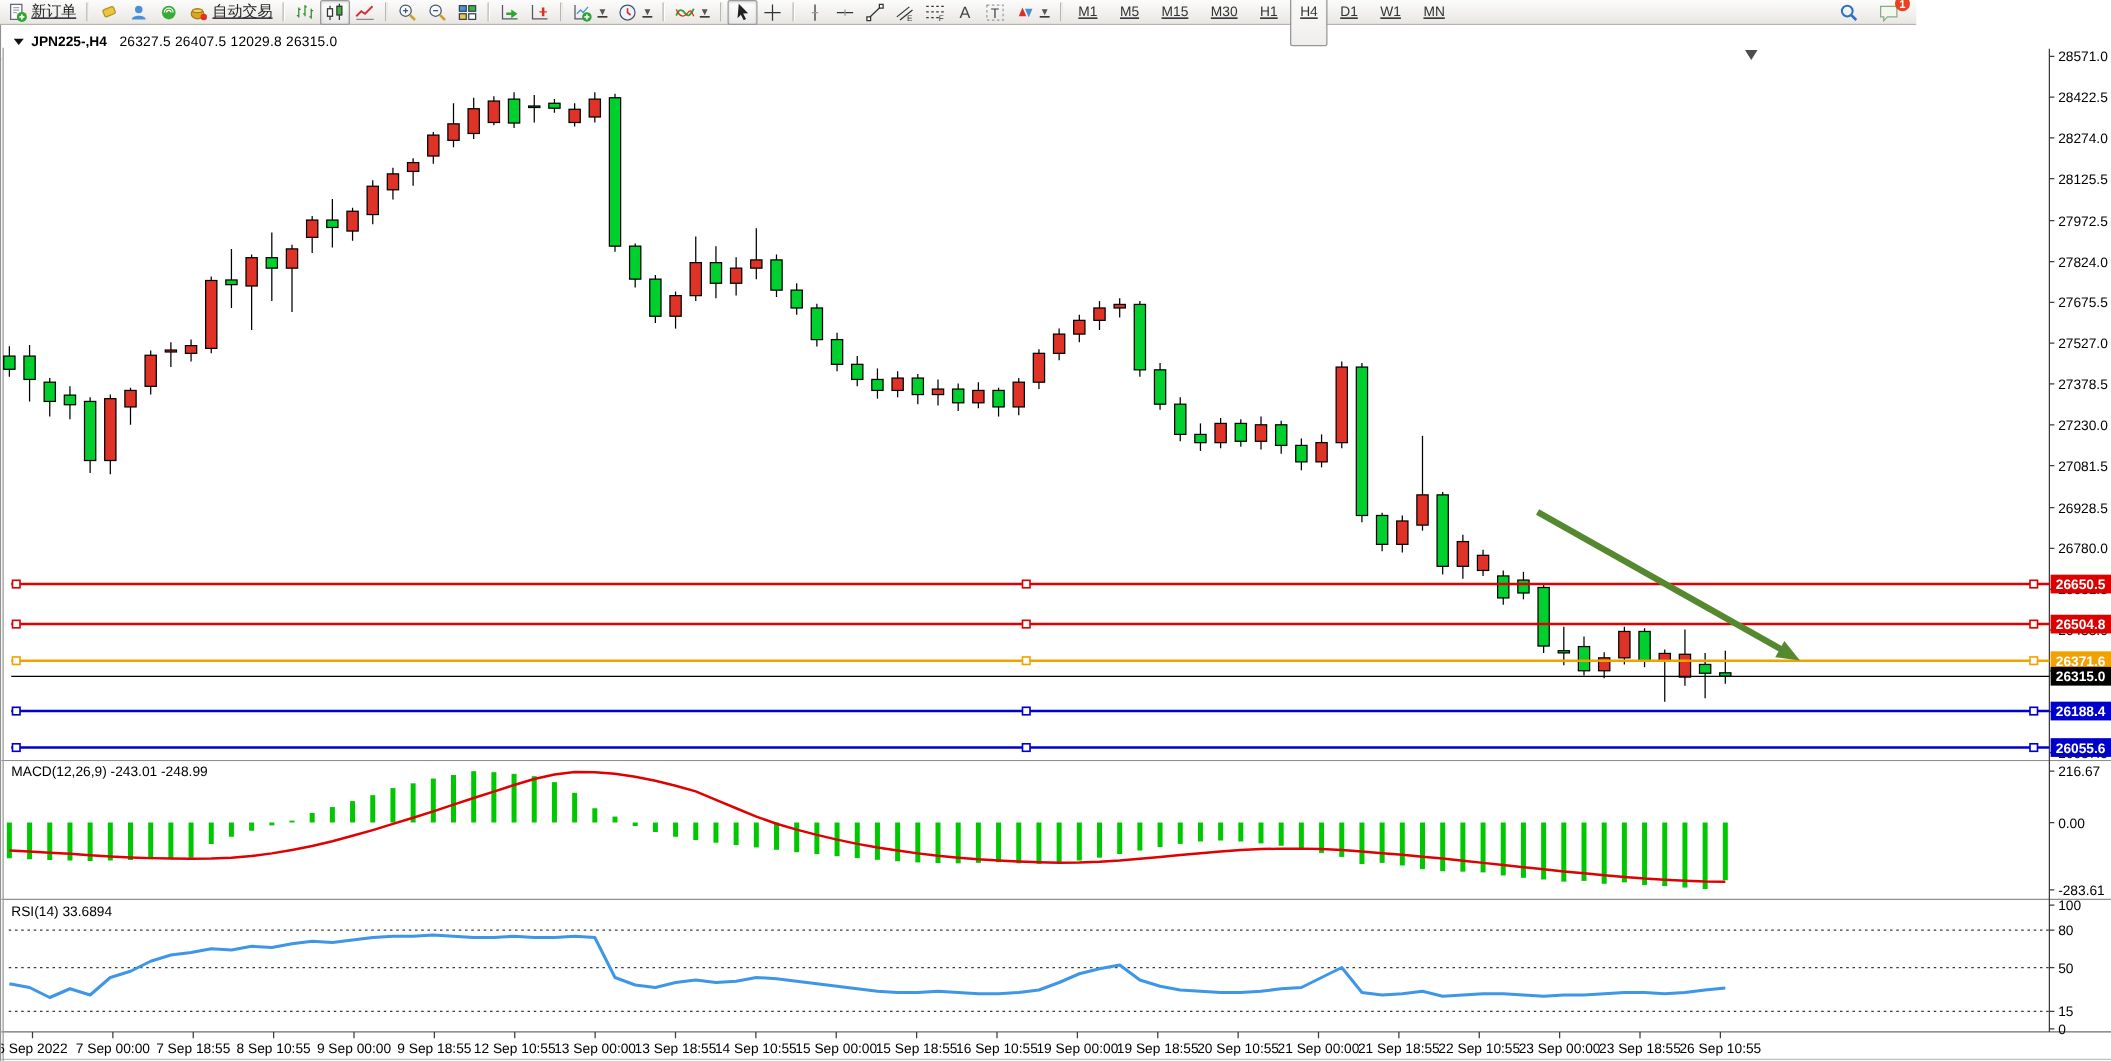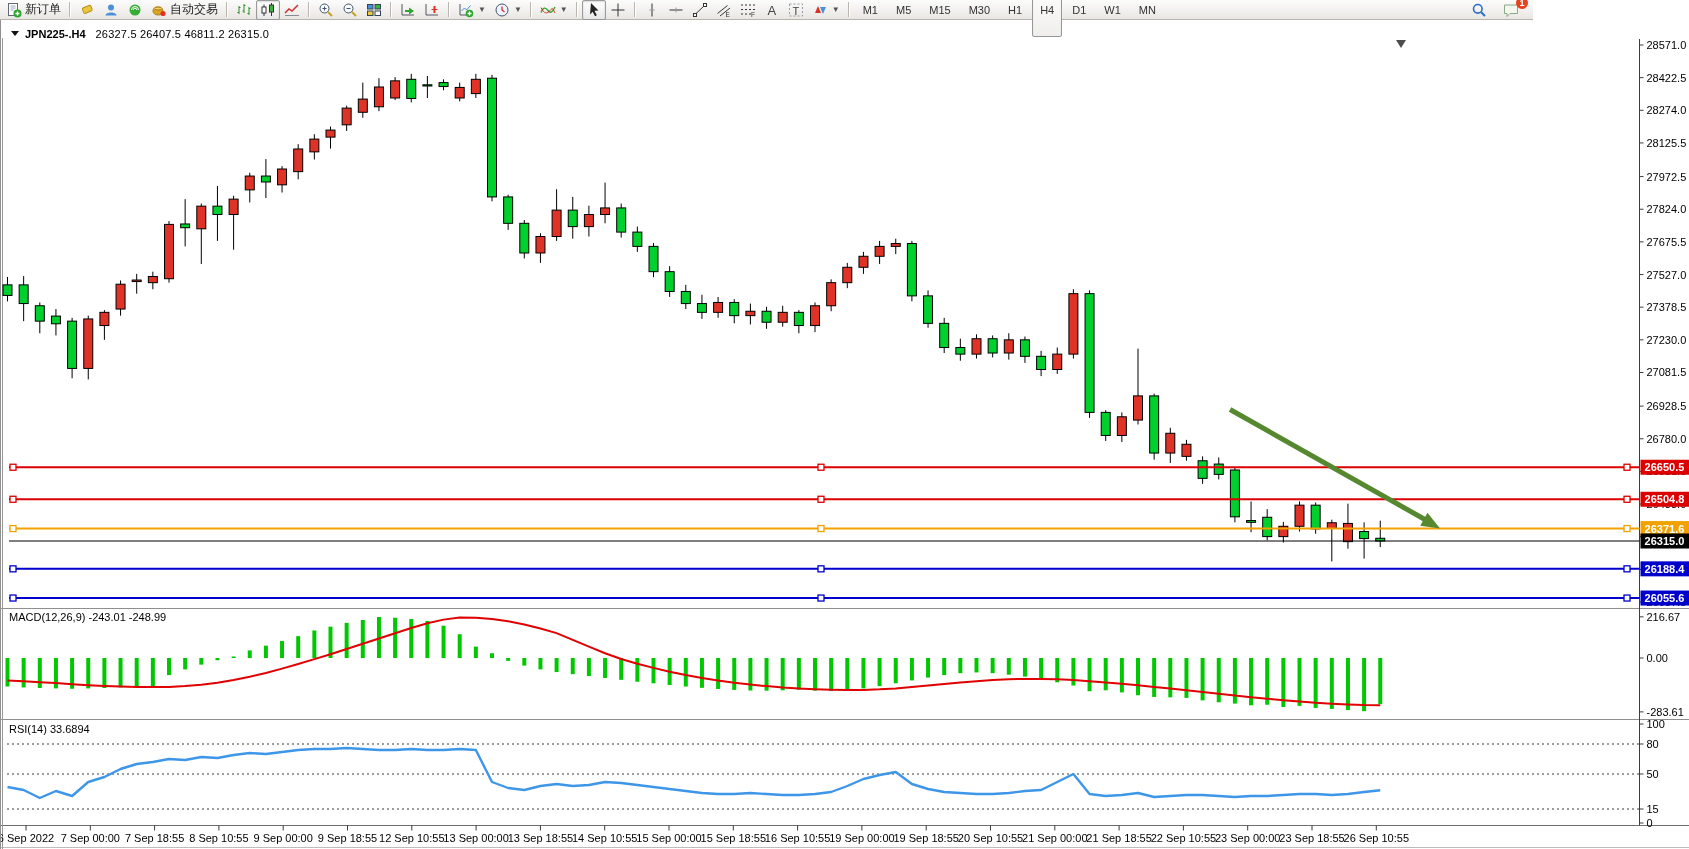--- a/index.html
+++ b/index.html
@@ -1,20 +1,20 @@
 <!DOCTYPE html>
 <html><head>
 <meta charset="utf-8">
 <style>
   html,body{margin:0;padding:0;background:#d4d0c8;}
   .app{position:relative;width:1689px;height:849px;background:#fff;overflow:hidden;
        font-family:"Liberation Sans","DejaVu Sans",sans-serif;-webkit-user-select:none;user-select:none;}
   
   .toolbar{position:absolute;left:0;top:0;width:1533px;height:20px;display:flex;align-items:center;
-           background:linear-gradient(#fcfcfc,#e9e7e3);border-bottom:1px solid #b8b4ac;z-index:5;padding-left:2px;box-sizing:border-box;}
+           background:linear-gradient(#fcfcfc,#e9e7e3);border-bottom:1px solid #b8b4ac;z-index:5;padding-left:2px;box-sizing:border-box;text-decoration:underline;}
   .tb-sep{width:1px;height:15px;background:#b9b6af;border-right:1px solid #fff;margin:0 4px;}
   .tb-btn{display:flex;align-items:center;gap:3px;height:18px;padding:0 3px;border:1px solid transparent;border-radius:2px;cursor:default;}
   .tb-btn.pressed{background:linear-gradient(#fff,#e8e8e8);border:1px solid #9a9a9a;box-shadow:inset 0 1px 2px rgba(0,0,0,.15);}
   .tb-btn svg{width:16px;height:16px;display:block;}
   .tb-label{font-size:12px;color:#222;white-space:nowrap;}
   .tb-dd{font-size:8px;color:#555;margin-left:1px;}
   .tf-btn{font-size:11px;color:#333;padding:19px 7px;height:14px;line-height:14px;border:1px solid transparent;border-radius:2px;margin:0 1px;text-align:center;}
   .tf-btn.active{background:linear-gradient(#ffffff,#efeeec);border:1px solid #979797;box-shadow:inset 0 1px 1px rgba(0,0,0,.12);}
   .tb-right{margin-left:auto;display:flex;align-items:center;padding-right:10px;gap:8px;}
   .badge{position:absolute;top:-4px;right:-6px;background:#e8421f;color:#fff;font-size:9px;font-weight:bold;
@@ -241,21 +241,21 @@
             <path d="M1.5 3h13v8.5H7L4 14.5v-3H1.5z" fill="#f4f7ee" stroke="#8a8"></path>
           </svg>
           <span class="badge">1</span>
         </div>
       </div>
     </div>
   <div class="chartwin">
     <div class="titlebar">
       <span class="tb-arrow"></span>
       <span class="tb-title">JPN225-,H4</span>
-      <span class="tb-ohlc">26327.5 26407.5 46811.2 26315.0</span>
+      <span class="tb-ohlc">26327.5 26407.5 12029.8 26315.0</span>
     </div>
     <svg id="plot" width="1689" height="811" viewBox="0 38 1689 811">
         <rect x="0" y="38" width="1689" height="811" fill="#ffffff"></rect>
         <g>
           <line x1="0" y1="608.5" x2="1689" y2="608.5" stroke="#8f8f8f"></line>
           <line x1="0" y1="609.5" x2="1689" y2="609.5" stroke="#ffffff"></line>
           <line x1="0" y1="719.5" x2="1689" y2="719.5" stroke="#8f8f8f"></line>
           <line x1="0" y1="720.5" x2="1689" y2="720.5" stroke="#ffffff"></line>
           <line x1="0" y1="825.5" x2="1689" y2="825.5" stroke="#6e6e6e"></line>
           <line x1="0" y1="847.5" x2="1689" y2="847.5" stroke="#bdbdbd"></line>

